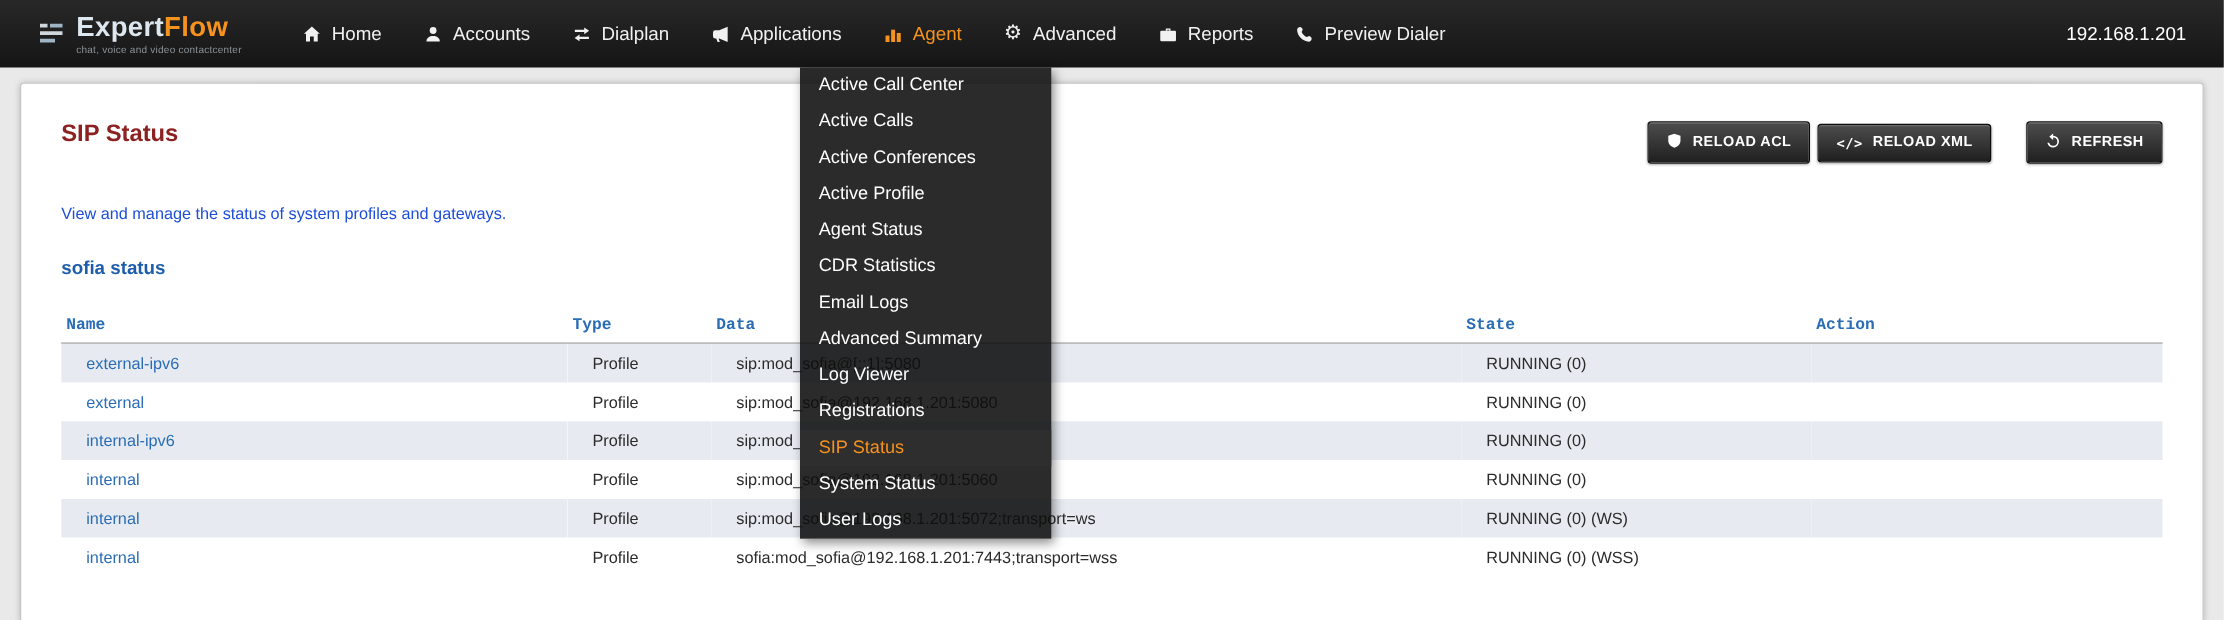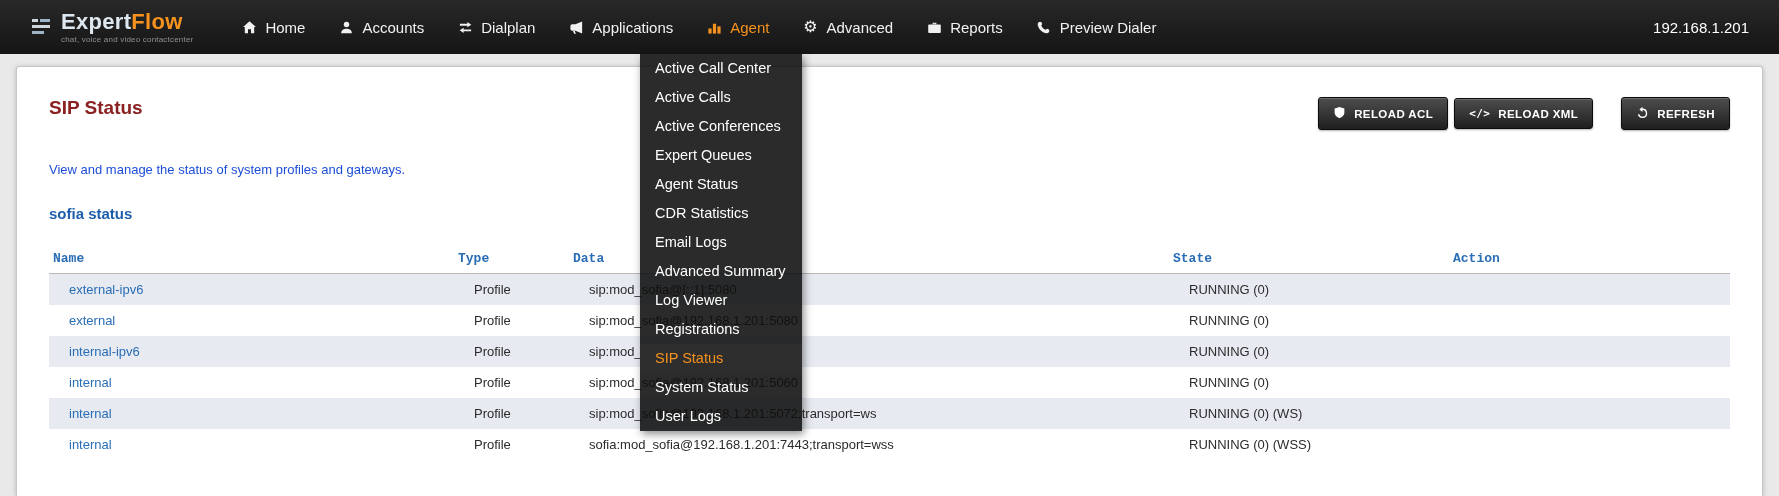--- a/index.html
+++ b/index.html
@@ -37,21 +37,21 @@
   }
   .nav-item .nav-icon { width:16px; height:16px; display:inline-flex; align-items:center; justify-content:center; }
   .nav-item svg { fill:currentColor; }
   .nav-item.active { color:#f6921e; }
   .gear-glyph { font-size:16px; line-height:1; }
 
   .server-ip { margin-left:auto; color:#ffffff; font-size:15px; }
 
   
   .dropdown {
-    position:absolute; left:640px; top:54px; width:162px;
+    position:absolute; left:640px; top:54px; width:201px;
     background:rgba(14,14,14,.88);
     box-shadow:2px 3px 8px rgba(0,0,0,.45);
     z-index:50;
   }
   .dropdown-item {
     height:29px; line-height:29px; padding-left:15px;
     color:#ffffff; font-size:14.5px; white-space:nowrap; cursor:pointer;
   }
   .dropdown-item.selected { background:#2e2e2e; color:#f6921e; }
 
@@ -182,21 +182,21 @@
     </li>
   </ul>
 
   <div class="server-ip">192.168.1.201</div>
 </nav>
 
 <div class="dropdown">
   <div class="dropdown-item">Active Call Center</div>
   <div class="dropdown-item">Active Calls</div>
   <div class="dropdown-item">Active Conferences</div>
-  <div class="dropdown-item">Expert Queues</div>
+  <div class="dropdown-item">Active Profile</div>
   <div class="dropdown-item">Agent Status</div>
   <div class="dropdown-item">CDR Statistics</div>
   <div class="dropdown-item">Email Logs</div>
   <div class="dropdown-item">Advanced Summary</div>
   <div class="dropdown-item">Log Viewer</div>
   <div class="dropdown-item">Registrations</div>
   <div class="dropdown-item selected">SIP Status</div>
   <div class="dropdown-item">System Status</div>
   <div class="dropdown-item">User Logs</div>
 </div>

